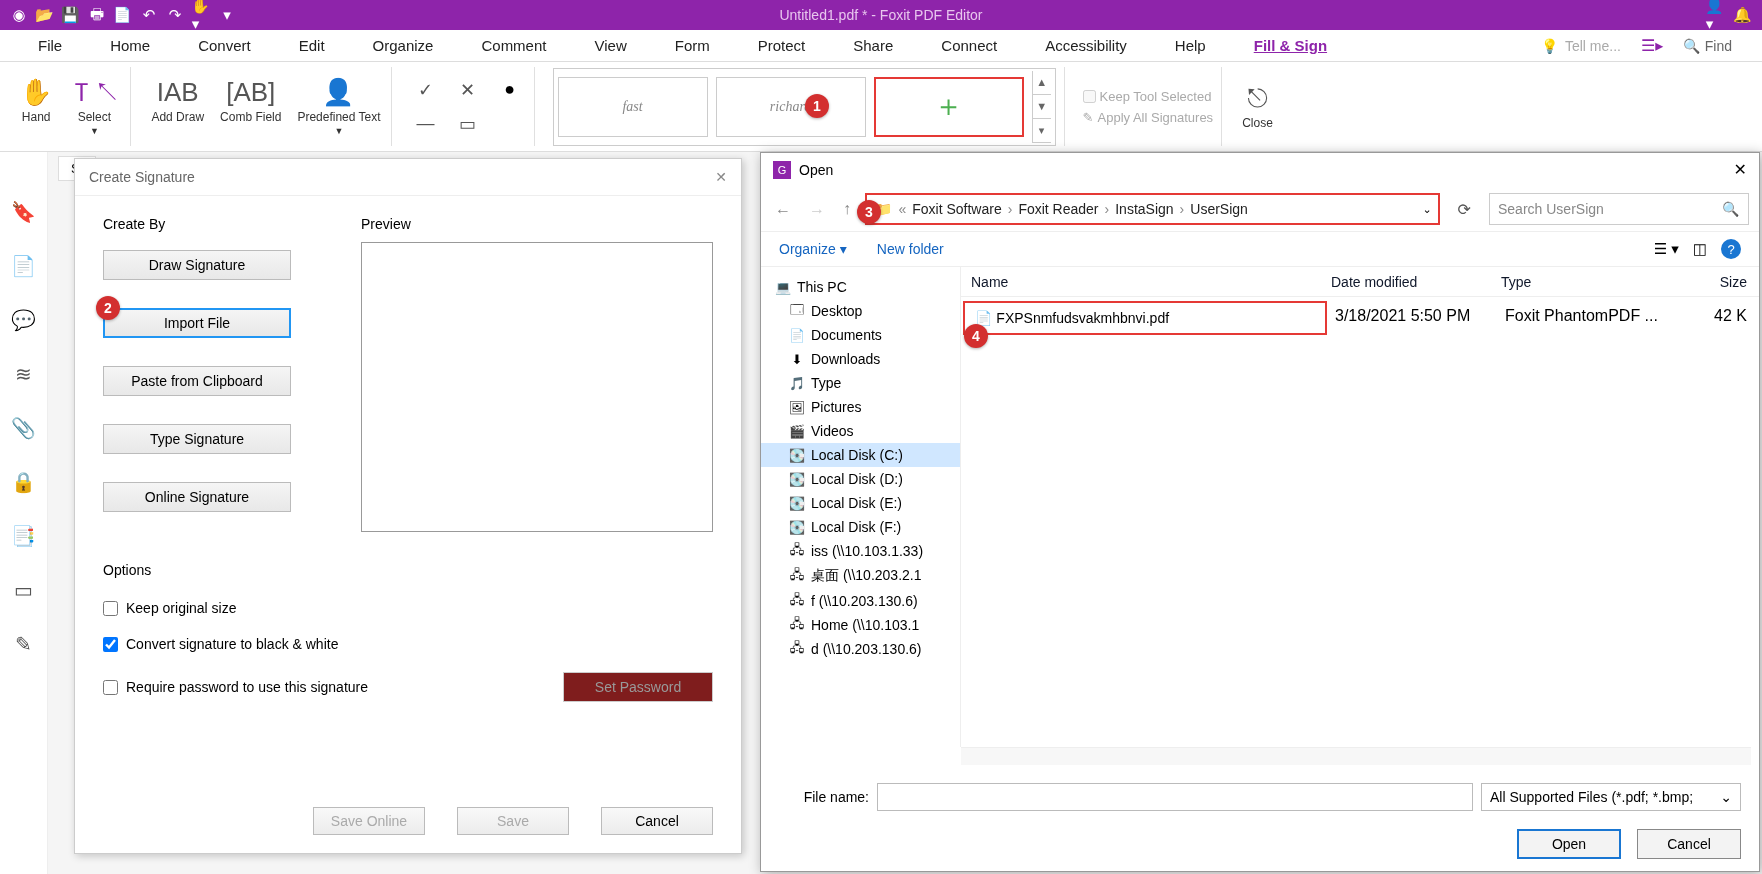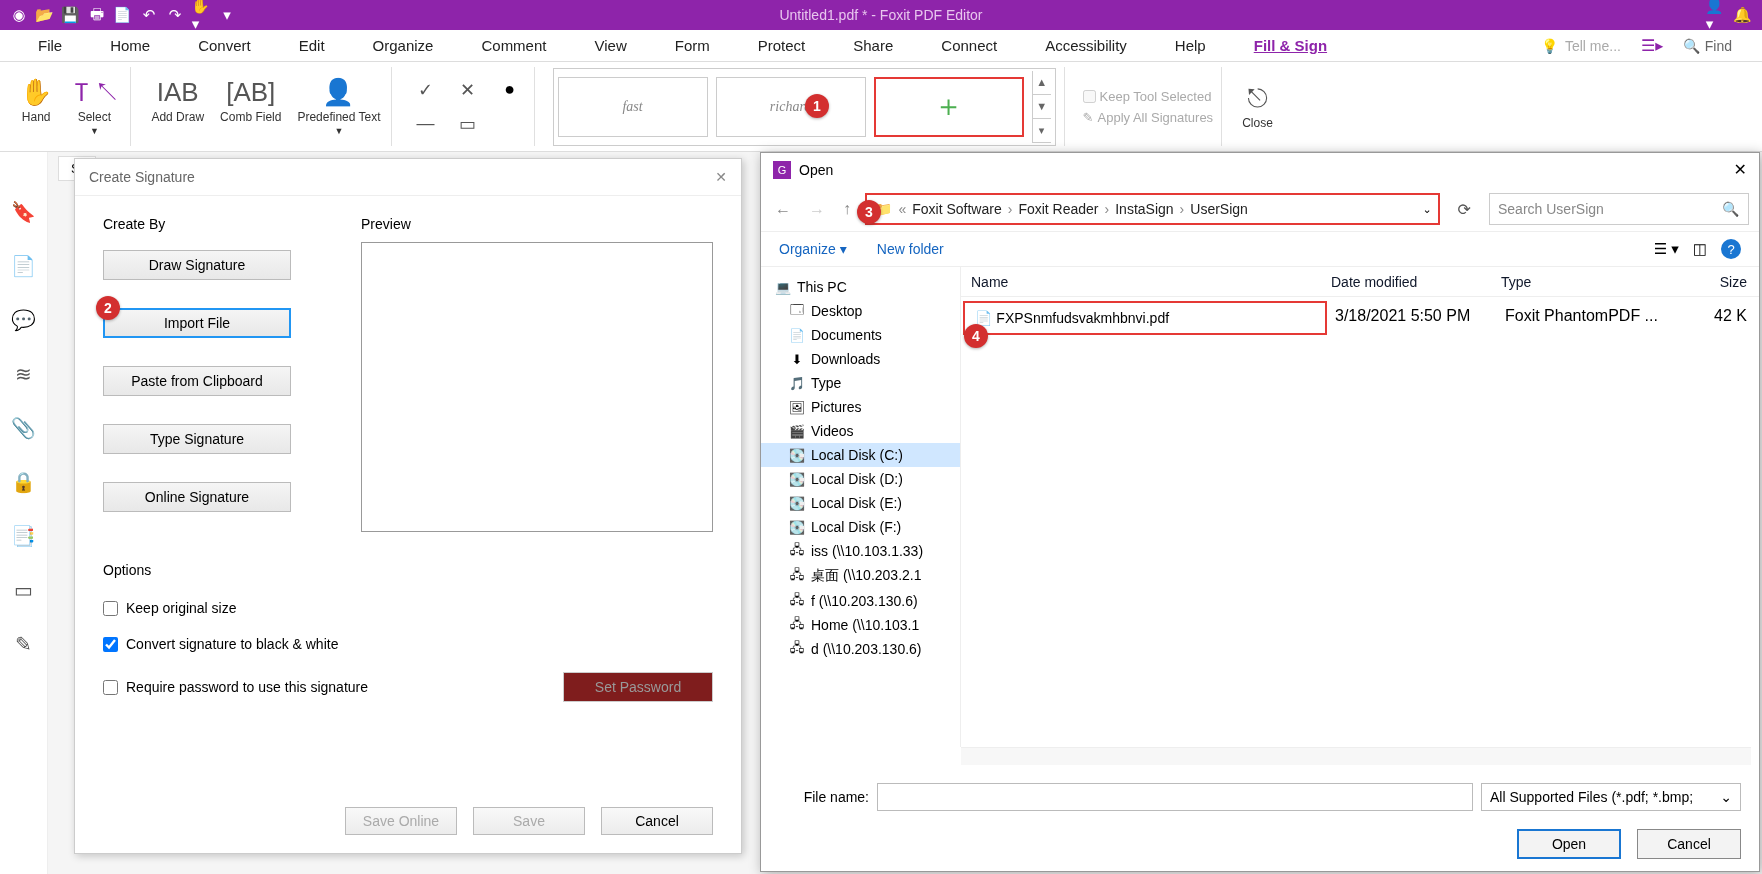--- a/index.html
+++ b/index.html
@@ -55,21 +55,21 @@
 .cb-btn.first { margin-top: 8px; }
 .cb-btn.selected { border: 2px solid #2196f3; }
 .preview { flex: 1; }
 .preview h4 { font-weight: normal; font-size: 14px; margin-bottom: 10px; }
 .preview-box { width: 100%; height: 290px; border: 1px solid #999; background:#fff; }
 .options { padding: 10px 28px; }
 .options h4 { font-weight: normal; font-size: 14px; margin-bottom: 22px; }
 .opt-row { display:flex; align-items:center; gap:8px; font-size: 14px; margin-bottom: 20px; }
 .opt-row input[type=checkbox] { width:15px; height:15px; }
 .set-pwd { margin-left: auto; width: 150px; height: 30px; background:#7f1d1d; border:1px solid #ccc; color:#999; font-size:14px; }
-.dlg-btns { position:absolute; bottom: 18px; right: 28px; display:flex; gap: 16px; padding-left: 48px; }
+.dlg-btns { position:absolute; bottom: 18px; right: 28px; display:flex; gap: 32px; padding-left: 48px; }
 .dlg-btn { width: 112px; height: 28px; border:1px solid #bbb; background:linear-gradient(#f9f9f9,#ececec); font-size:14px; cursor:pointer; display:flex; align-items:center; justify-content:center; }
 .dlg-btn.disabled { color:#aaa; }
 
 
 .dlg-open { position: absolute; left: 760px; top: 152px; width: 1000px; height: 720px; background: #fff; border: 1px solid #999; box-shadow: 2px 2px 12px rgba(0,0,0,0.3); }
 .dlg-open .ot { height: 34px; display:flex; align-items:center; padding: 0 12px; gap: 8px; font-size:14px; border-bottom: 1px solid transparent; }
 .dlg-open .ot .close-x { margin-left:auto; font-size:16px; cursor:pointer; }
 .dlg-open .nav { height: 44px; display:flex; align-items:center; padding: 0 10px; gap: 10px; }
 .nav-arrow { font-size: 16px; color: #888; padding: 4px; }
 .bc-box { flex: 1; height: 32px; border: 2px solid #e53935; display:flex; align-items:center; padding: 0 8px; gap: 6px; font-size:14px; position: relative; }

